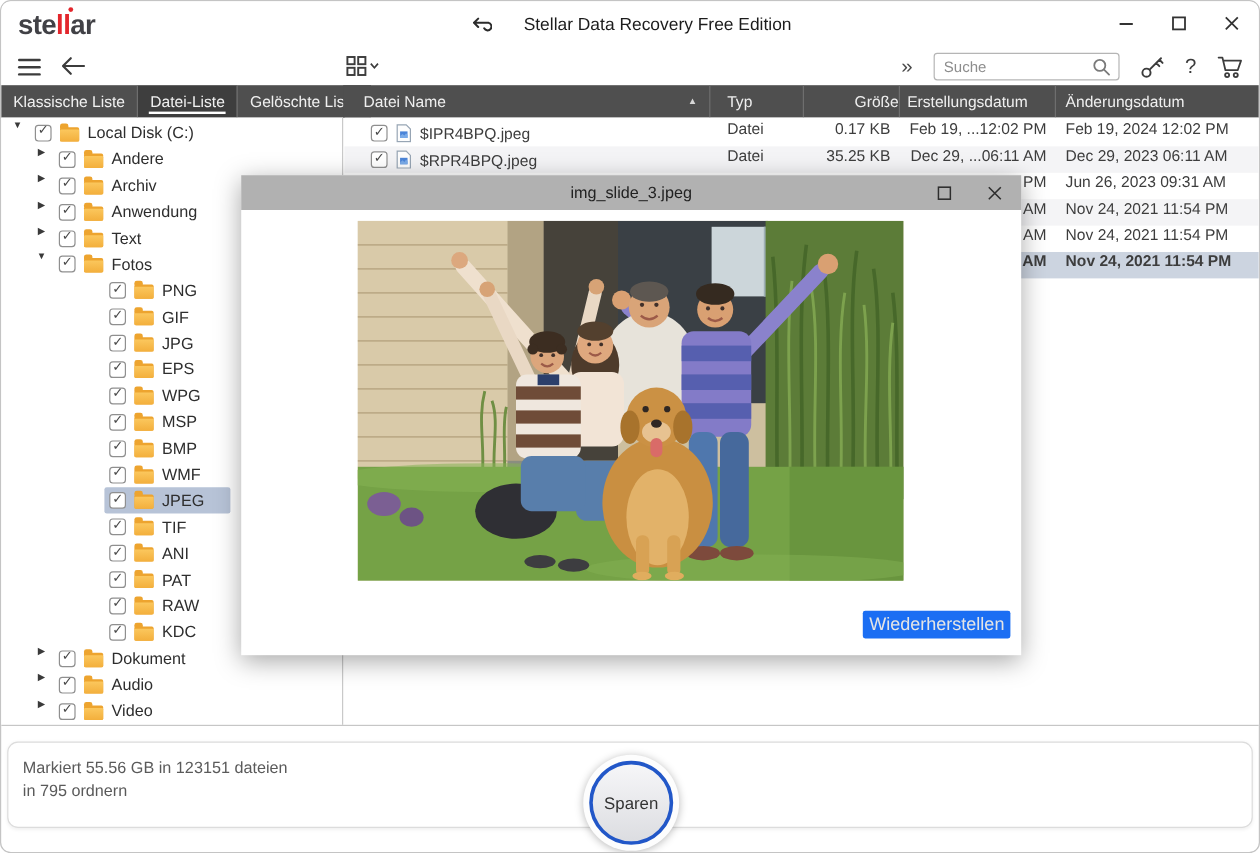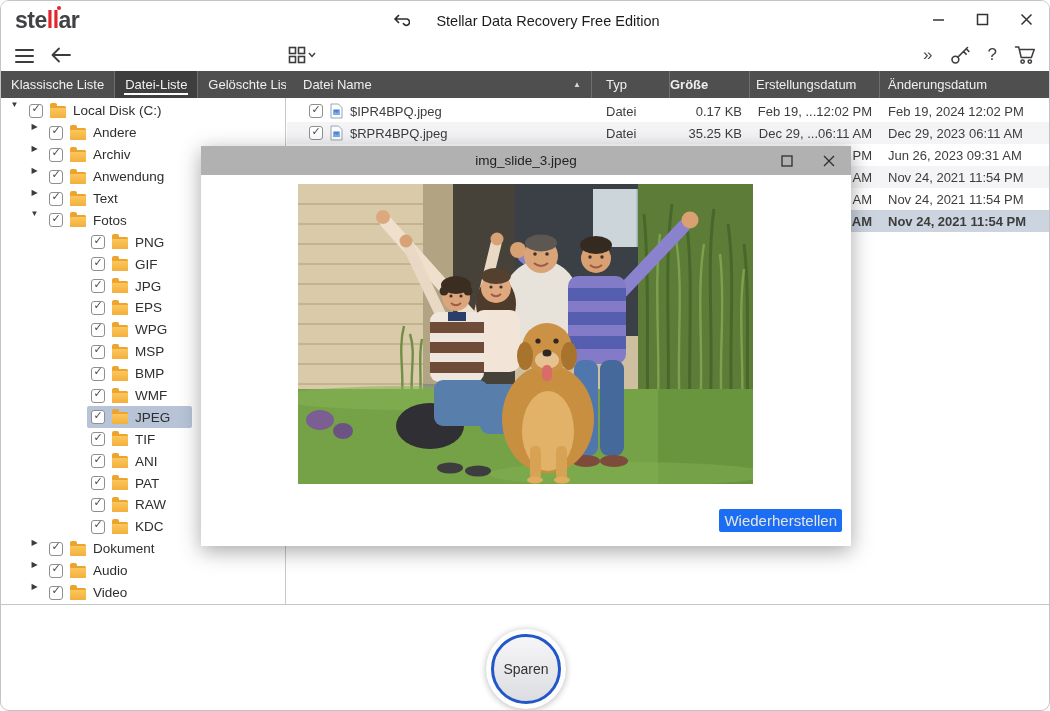--- a/index.html
+++ b/index.html
@@ -34,21 +34,21 @@
   .tabs{position:absolute;top:70px;left:0;height:27px;display:flex;}
   .tab{background:#4f4f4f;color:#f1f1f1;font-size:13px;display:flex;align-items:center;padding:0 10px;border-right:1px solid #6e6e6e;position:relative;cursor:pointer;white-space:nowrap;}
   .tab.active{background:#3e3e3e;}
   .tab.active::after{content:"";position:absolute;left:9px;right:9px;bottom:3px;height:2px;background:#fff;}
   .thead{position:absolute;top:70px;left:285px;right:0;height:27px;background:#4f4f4f;display:flex;align-items:center;color:#efefef;font-size:13px;}
   .th{height:100%;display:flex;align-items:center;border-left:1px solid #6e6e6e;}
   .th:first-child{border-left:none;}
   .th-name{width:305px;padding-left:17px;}
   .th-name .sort{margin-left:auto;margin-right:10px;font-size:8px;color:#d7d7d7;}
   .th-typ{width:78px;padding-left:14px;}
-  .th-size{width:80px;justify-content:flex-start;font-weight:bold;}
+  .th-size{width:80px;justify-content:flex-end;}
   .th-erst{width:130px;padding-left:6px;}
   .th-aend{flex:1;padding-left:8px;}
 
   
   .sidebar{position:absolute;top:97px;left:0;width:285px;height:506px;border-right:1px solid #c9c9c9;background:#fff;padding-top:2px;overflow:hidden;}
   .tree-row{display:flex;height:21.9px;font-size:13.5px;color:#2e2e2e;cursor:pointer;}
   .tree-row[data-level="0"]{padding-left:8px;}
   .tree-row[data-level="1"]{padding-left:28px;}
   .tree-row[data-level="2"]{padding-left:46px;margin-left:24px;}
   .exp{width:11px;flex:none;text-align:center;font-size:8px;color:#3a3a3a;margin-right:5px;}
@@ -58,21 +58,21 @@
   .tree-row.selected .titem{background:#b7c3d7;padding-right:22px;}
 
   .cb{width:14px;height:14px;flex:none;border:1px solid #8f8f8f;border-radius:3px;background:#fff;position:relative;}
   .cb::after{content:"✓";position:absolute;left:1.5px;top:-2.5px;font-size:11px;color:#4a4a4a;}
   .folder{width:16px;height:12px;flex:none;position:relative;background:#eda42f;border-radius:1.5px;margin-top:2px;}
   .folder::before{content:"";position:absolute;top:-3px;left:0;width:7px;height:4px;background:#eda42f;border-radius:2px 2px 0 0;}
   .folder::after{content:"";position:absolute;left:0;top:2px;right:0;bottom:0;background:linear-gradient(#fbc75d,#f3af3c);border-radius:1px;}
 
   
   .table{position:absolute;top:97px;left:286px;right:0;height:506px;background:#fff;padding-top:2px;}
-  .trow{display:flex;align-items:center;height:22px;font-size:13px;color:#3d3d3d;}
+  .trow{display:flex;height:22px;font-size:13px;color:#3d3d3d;}
   .trow:nth-of-type(even){background:#f4f4f6;}
   .trow.selected{background:#ccd4e0;font-weight:bold;}
   .c-name{width:305px;display:flex;align-items:center;gap:7px;padding-left:22px;}
   .c-typ{width:78px;padding-left:14px;}
   .c-size{width:80px;text-align:right;padding-right:8px;}
   .c-erst{width:130px;text-align:right;padding-right:8px;white-space:nowrap;overflow:hidden;}
   .c-aend{flex:1;padding-left:8px;white-space:nowrap;}
   .fileicon{flex:none;display:block;}
 
   
@@ -138,20 +138,27 @@
             <rect x="1.5" y="10.5" width="6" height="6"></rect>
             <rect x="10.5" y="10.5" width="6" height="6"></rect>
           </g>
         </svg>
       <svg width="8" height="6" viewBox="0 0 8 6">
           <path d="M1 1 L4 4.5 L7 1" fill="none" stroke="#3c3c3c" stroke-width="1.4"></path>
         </svg>
     </div>
     <div class="right-tools">
       <span class="more-chev">»</span>
+      <div class="searchbox">
+        <input type="text" placeholder="Suche" style="">
+        <svg width="16" height="16" viewBox="0 0 16 16">
+            <circle cx="6.5" cy="6.5" r="4.6" fill="none" stroke="#7a7a7a" stroke-width="1.5"></circle>
+            <line x1="10" y1="10" x2="14.2" y2="14.2" stroke="#7a7a7a" stroke-width="1.5" stroke-linecap="round"></line>
+          </svg>
+      </div>
       <svg class="tool-icon" width="21" height="21" viewBox="0 0 21 21">
           <g fill="none" stroke="#3c3c3c" stroke-width="1.6" stroke-linecap="round">
             <circle cx="5.4" cy="15.6" r="3.4"></circle>
             <path d="M8 13 L17.5 3.5 M13.5 7.5 l2.6 2.6 M16.2 4.8 l2.6 2.6"></path>
           </g>
         </svg>
       <span class="helpbtn">?</span>
       <svg class="tool-icon" width="23" height="20" viewBox="0 0 23 20">
           <g fill="none" stroke="#3c3c3c" stroke-width="1.5" stroke-linecap="round" stroke-linejoin="round">
             <path d="M1.5 2 h3.2 l2.5 10.5 h10.2 l2.8 -8 H5.4"></path>
@@ -499,20 +506,26 @@
           <span></span>
         </span>
         <span class="c-typ"></span>
         <span class="c-size"></span>
         <span class="c-erst">AM</span>
         <span class="c-aend">Nov 24, 2021 11:54 PM</span>
       </div>
     </div>
 
   <div class="bottom-sep"></div>
+  <div class="status-panel">
+    <div class="status-text">
+      <div>Markiert 55.56 GB in 123151 dateien</div>
+      <div>in 795 ordnern</div>
+    </div>
+  </div>
   <div class="save-wrap">
     <div class="save-btn">Sparen</div>
   </div>
 
   <div class="dialog">
     <div class="dialog-titlebar">
       <div class="dialog-title">img_slide_3.jpeg</div>
       <div class="dialog-btns">
         <svg width="12" height="12" viewBox="0 0 12 12">
             <rect x="1" y="1" width="10" height="10" fill="none" stroke="#2e2e2e" stroke-width="1.3"></rect>

